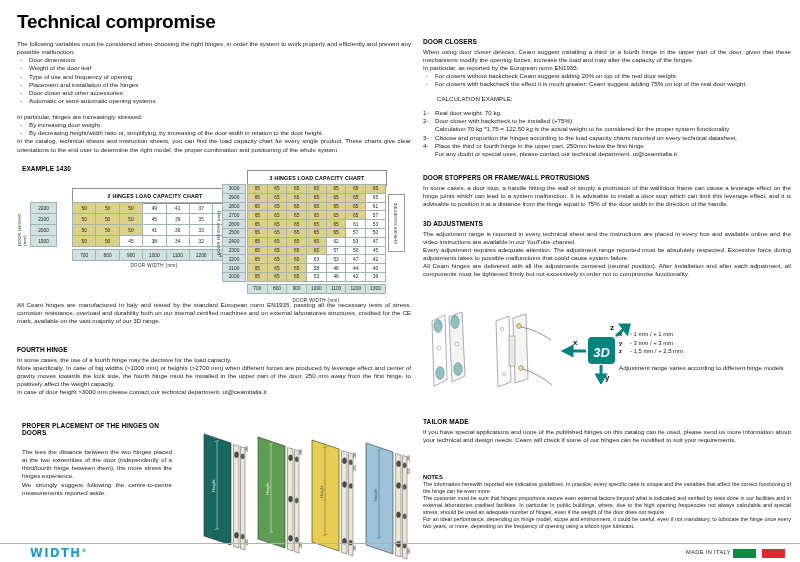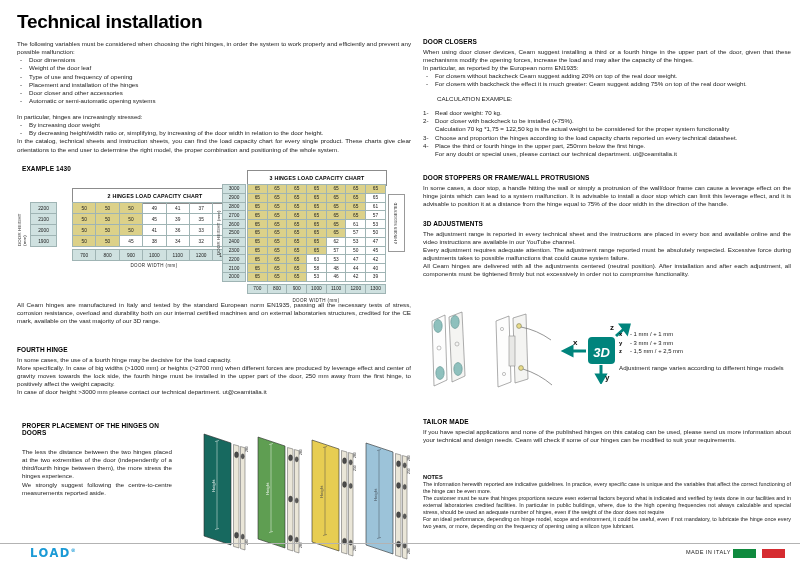--- a/index.html
+++ b/index.html
@@ -47,21 +47,21 @@
   .footer-line{position:absolute;left:0;top:543px;width:800px;height:1px;background:#b3b3b3;}
   .logo{font-family:"DejaVu Sans",sans-serif;font-weight:bold;font-size:11.5px;letter-spacing:1.5px;}
   .made-in{font-size:5.6px;letter-spacing:0.4px;color:#222;}
   .flag{position:absolute;top:549px;height:9px;width:23px;}
 </style>
 </head>
 <body>
 
 <div class="page">
 
-  <h1 class="abs" style="left:17px;top:11px;">Technical installation</h1>
+  <h1 class="abs" style="left:17px;top:11px;">Technical compromise</h1>
 
   <div class="abs body-txt" style="left:17px;top:40px;width:394px;">
     <p>The following variables must be considered when choosing the right hinges, in order the system to work properly and efficiently and prevent any possible malfunction:</p>
     <div>
         <div class="bullet-row">
           <span class="dash">-</span>
           <span>Door dimensions</span>
         </div>
         <div class="bullet-row">
           <span class="dash">-</span>
@@ -477,18 +477,18 @@
   <div class="abs" style="left:423px;top:474px;width:368px;">
     <div class="sec-h" style="font-size:5.6px;margin-bottom:1px;">NOTES</div>
     <div class="notes-txt">
         <p>The information herewith reported are indicative guidelines. In practice, every specific case is unique and the variables that affect the correct functioning of the hinge can be even more.</p>
         <p>The customer must be sure that hinges proportions secure even external factors beyond what is indicated and verified by tests done in our facilities and in external laboratories credited facilities. In particular in public buildings, where, due to the high opening frequencies not always calculable and special stress, should be used an adequate number of hinges, even if the weight of the door does not require</p>
         <p>For an ideal performance, depending on hinge model, scope and environment, it could be useful, even if not mandatory, to lubricate the hinge once every two years, or more, depending on the frequency of opening using a silicon type lubricant.</p>
       </div>
   </div>
 
   <div class="footer-line"></div>
-  <div class="abs logo" style="left: 30px; top: 546px; color: rgb(26, 154, 214);"><span>LOAD</span><sup style="font-size:5px;">®</sup></div>
+  <div class="abs logo" style="left: 30px; top: 546px; color: rgb(26, 154, 214);"><span>WIDTH</span><sup style="font-size:5px;">®</sup></div>
   <div class="abs made-in" style="left:686px;top:549px;">MADE IN ITALY</div>
   <div class="flag" style="left: 733px; background: rgb(15, 138, 62);"></div>
   <div class="flag" style="left: 762px; background: rgb(214, 43, 48);"></div>
 
 </div>
 
 </body></html>

